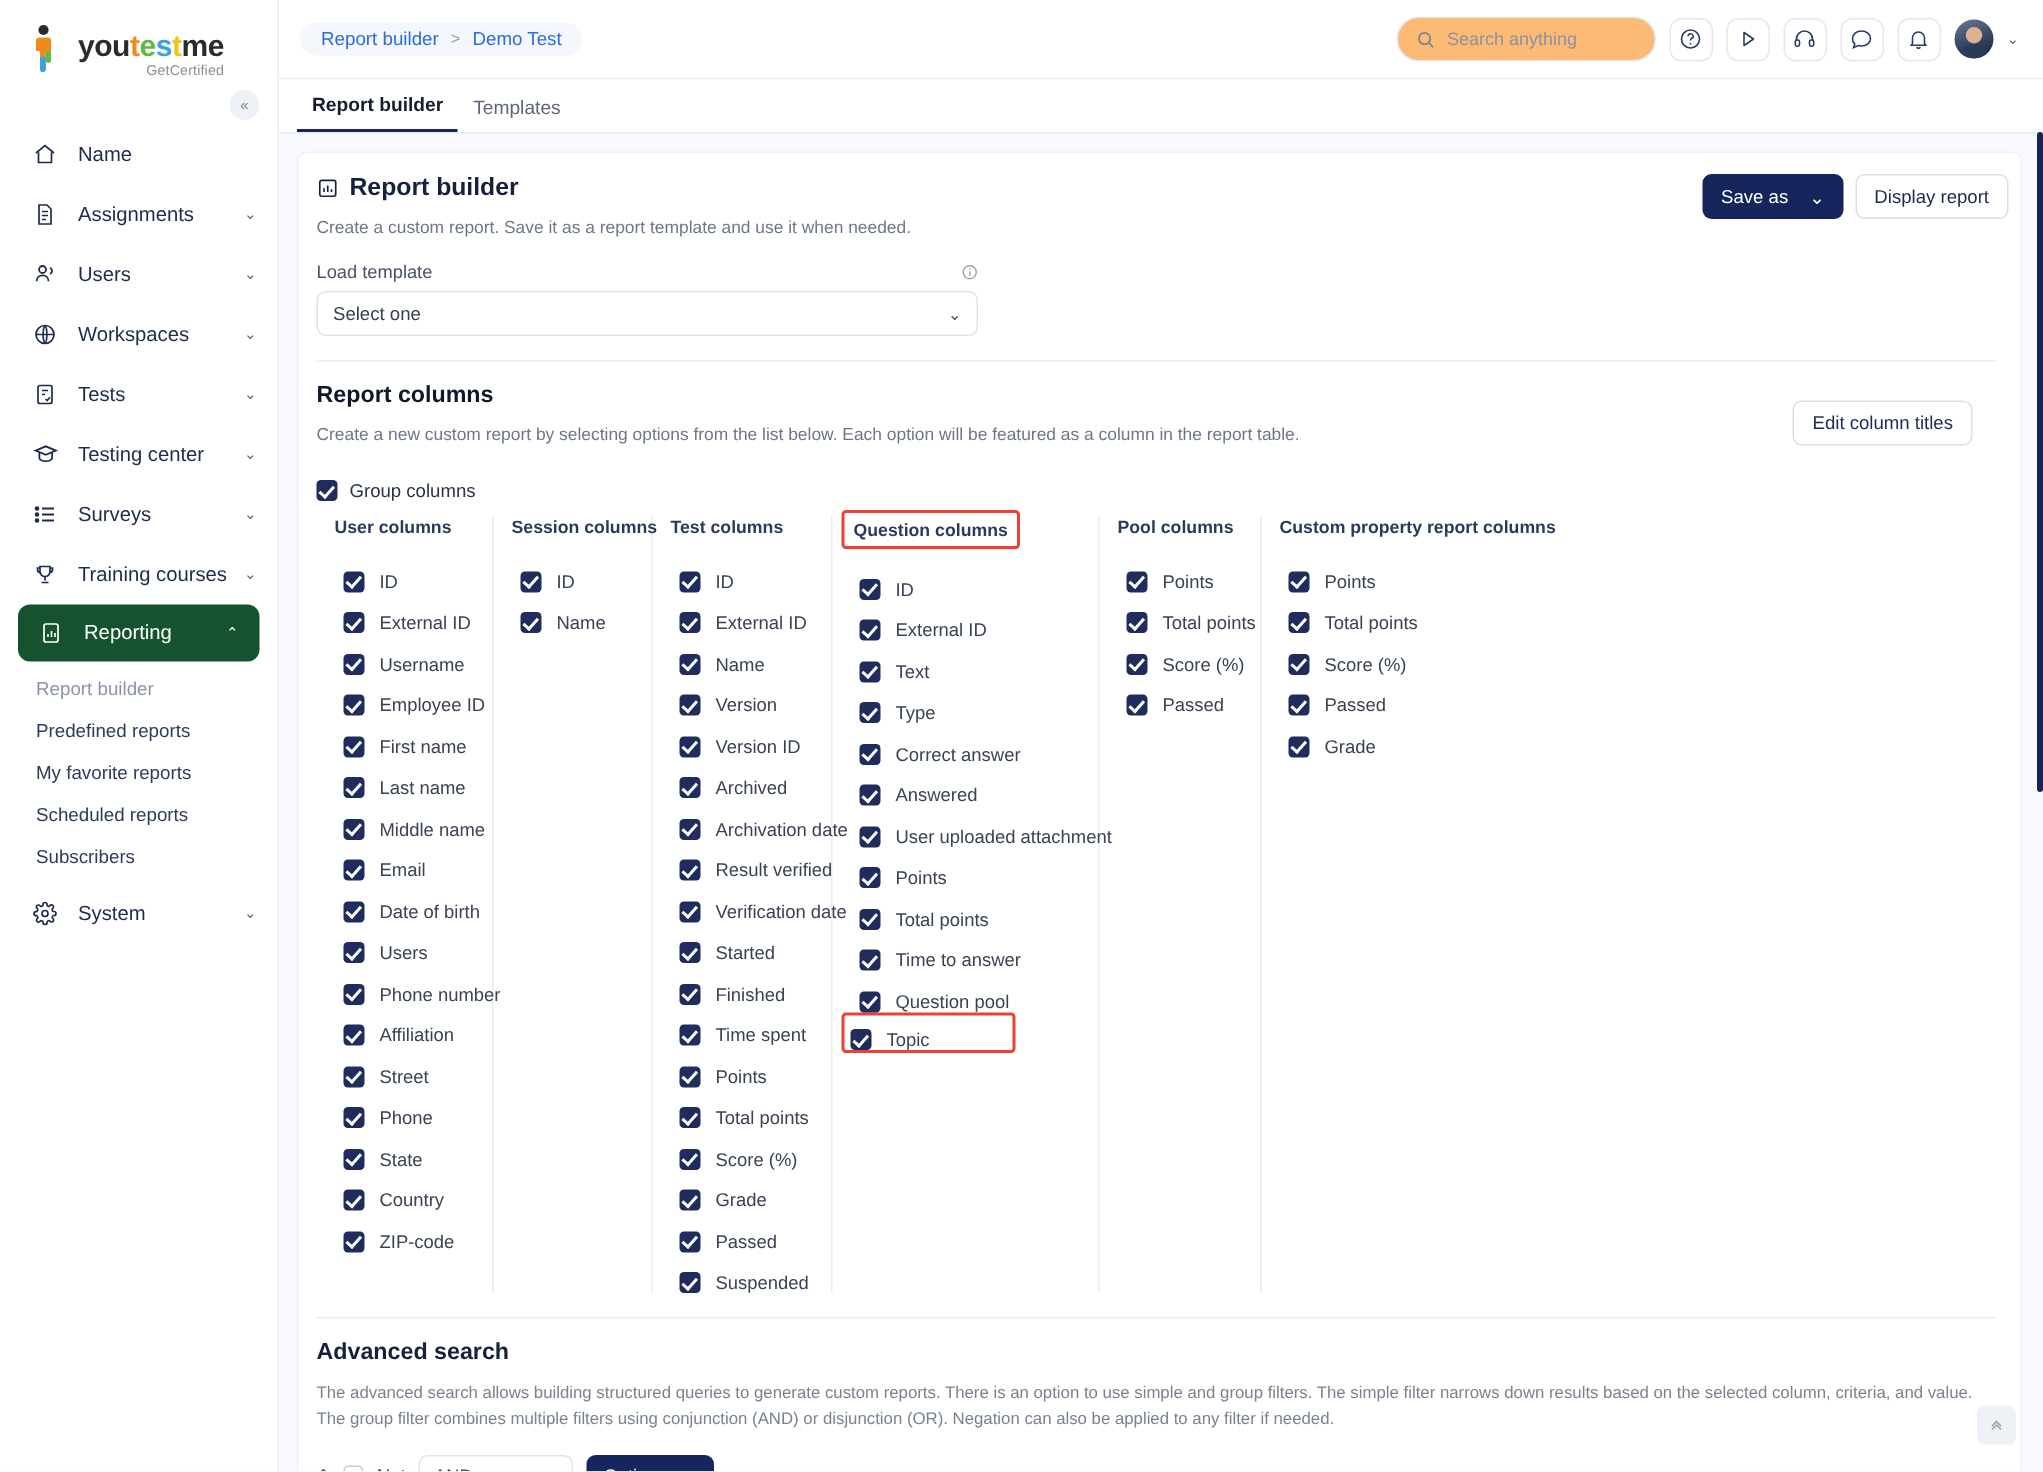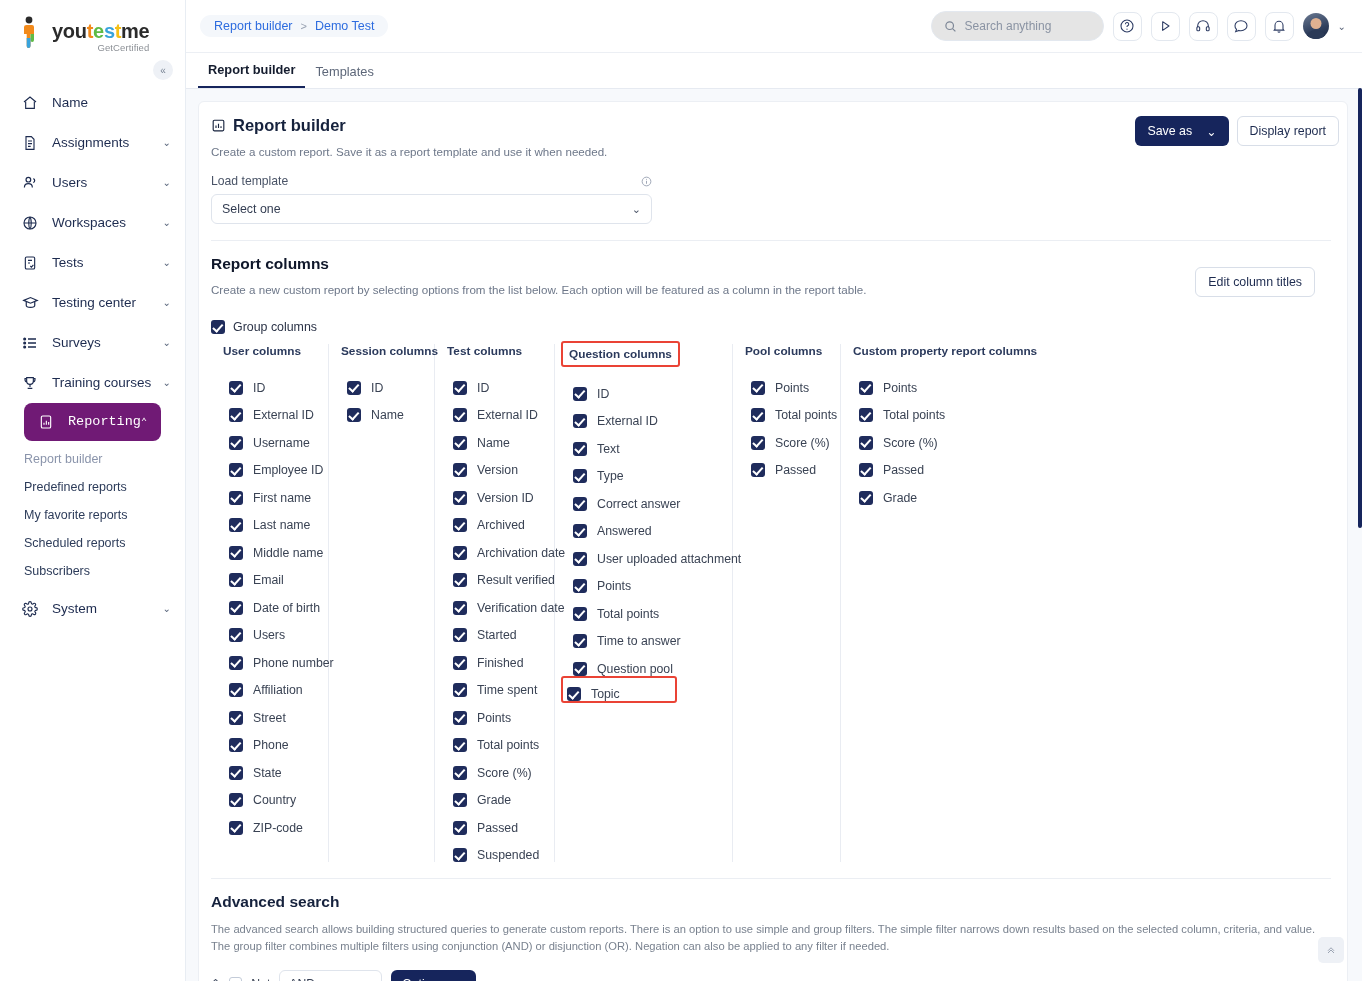--- a/index.html
+++ b/index.html
@@ -39,24 +39,23 @@
   .nav { margin-top: 26px; }
   .nav-item {
     display: flex; align-items: center; height: 40px;
     padding: 0 14px 0 22px; color: #1d2b4f; font-size: 13.5px;
     cursor: pointer; position: relative;
   }
   .nav-item .ico { width: 22px; display: flex; align-items: center; }
   .nav-item .label { flex: 1; margin-left: 8px; }
   .nav-item .chev { color: #56637a; font-size: 10px; }
   .nav-item.active {
-    background: #701a75; color: #ffffff;
-    margin: 0 24px; border-radius: 8px; padding-left: 14px;
+    background: #14532d; color: #ffffff;
+    margin: 0 12px; border-radius: 8px; padding-left: 14px;
     height: 38px;
-    font-family: Liberation Mono, monospace;
   }
   .nav-item.active .chev { color: #ffffff; }
   .subnav { padding: 4px 0 4px 24px; }
   .subnav-item {
     font-size: 12.5px; color: #2d3c5a; padding: 7px 0; cursor: pointer;
   }
   .subnav-item.current { color: #8a94ab; }
 
   
   .main { flex: 1; height: 981px; position: relative; background: #f7f9fc; overflow: hidden; }
@@ -67,21 +66,21 @@
   .crumb {
     display: flex; align-items: center; gap: 8px;
     background: #f4f7fb; border-radius: 14px; padding: 4px 14px;
     font-size: 12.5px;
   }
   .crumb a { color: #2d6cdf; text-decoration: none; cursor: pointer; }
   .crumb .sep { color: #97a0b0; font-size: 11px; }
   .topbar-right { margin-left: auto; display: flex; align-items: center; gap: 9px; }
   .search {
     width: 173px; height: 30px; border: 1px solid #e3e8ef; border-radius: 16px;
-    background: #e5e5e5; display: flex; align-items: center; padding: 0 12px; gap: 8px;
+    background: #fdba74; display: flex; align-items: center; padding: 0 12px; gap: 8px;
   }
   .search input {
     border: none; outline: none; background: transparent; font-size: 12px;
     color: #3b4559; width: 100%; font-family: "Liberation Sans", sans-serif;
   }
   .search input::placeholder { color: #8a93a3; }
   .icon-btn {
     width: 29px; height: 29px; border: 1px solid #e3e8ef; border-radius: 8px;
     background: #ffffff; display: flex; align-items: center; justify-content: center;
     cursor: pointer; color: #2c3b63;

